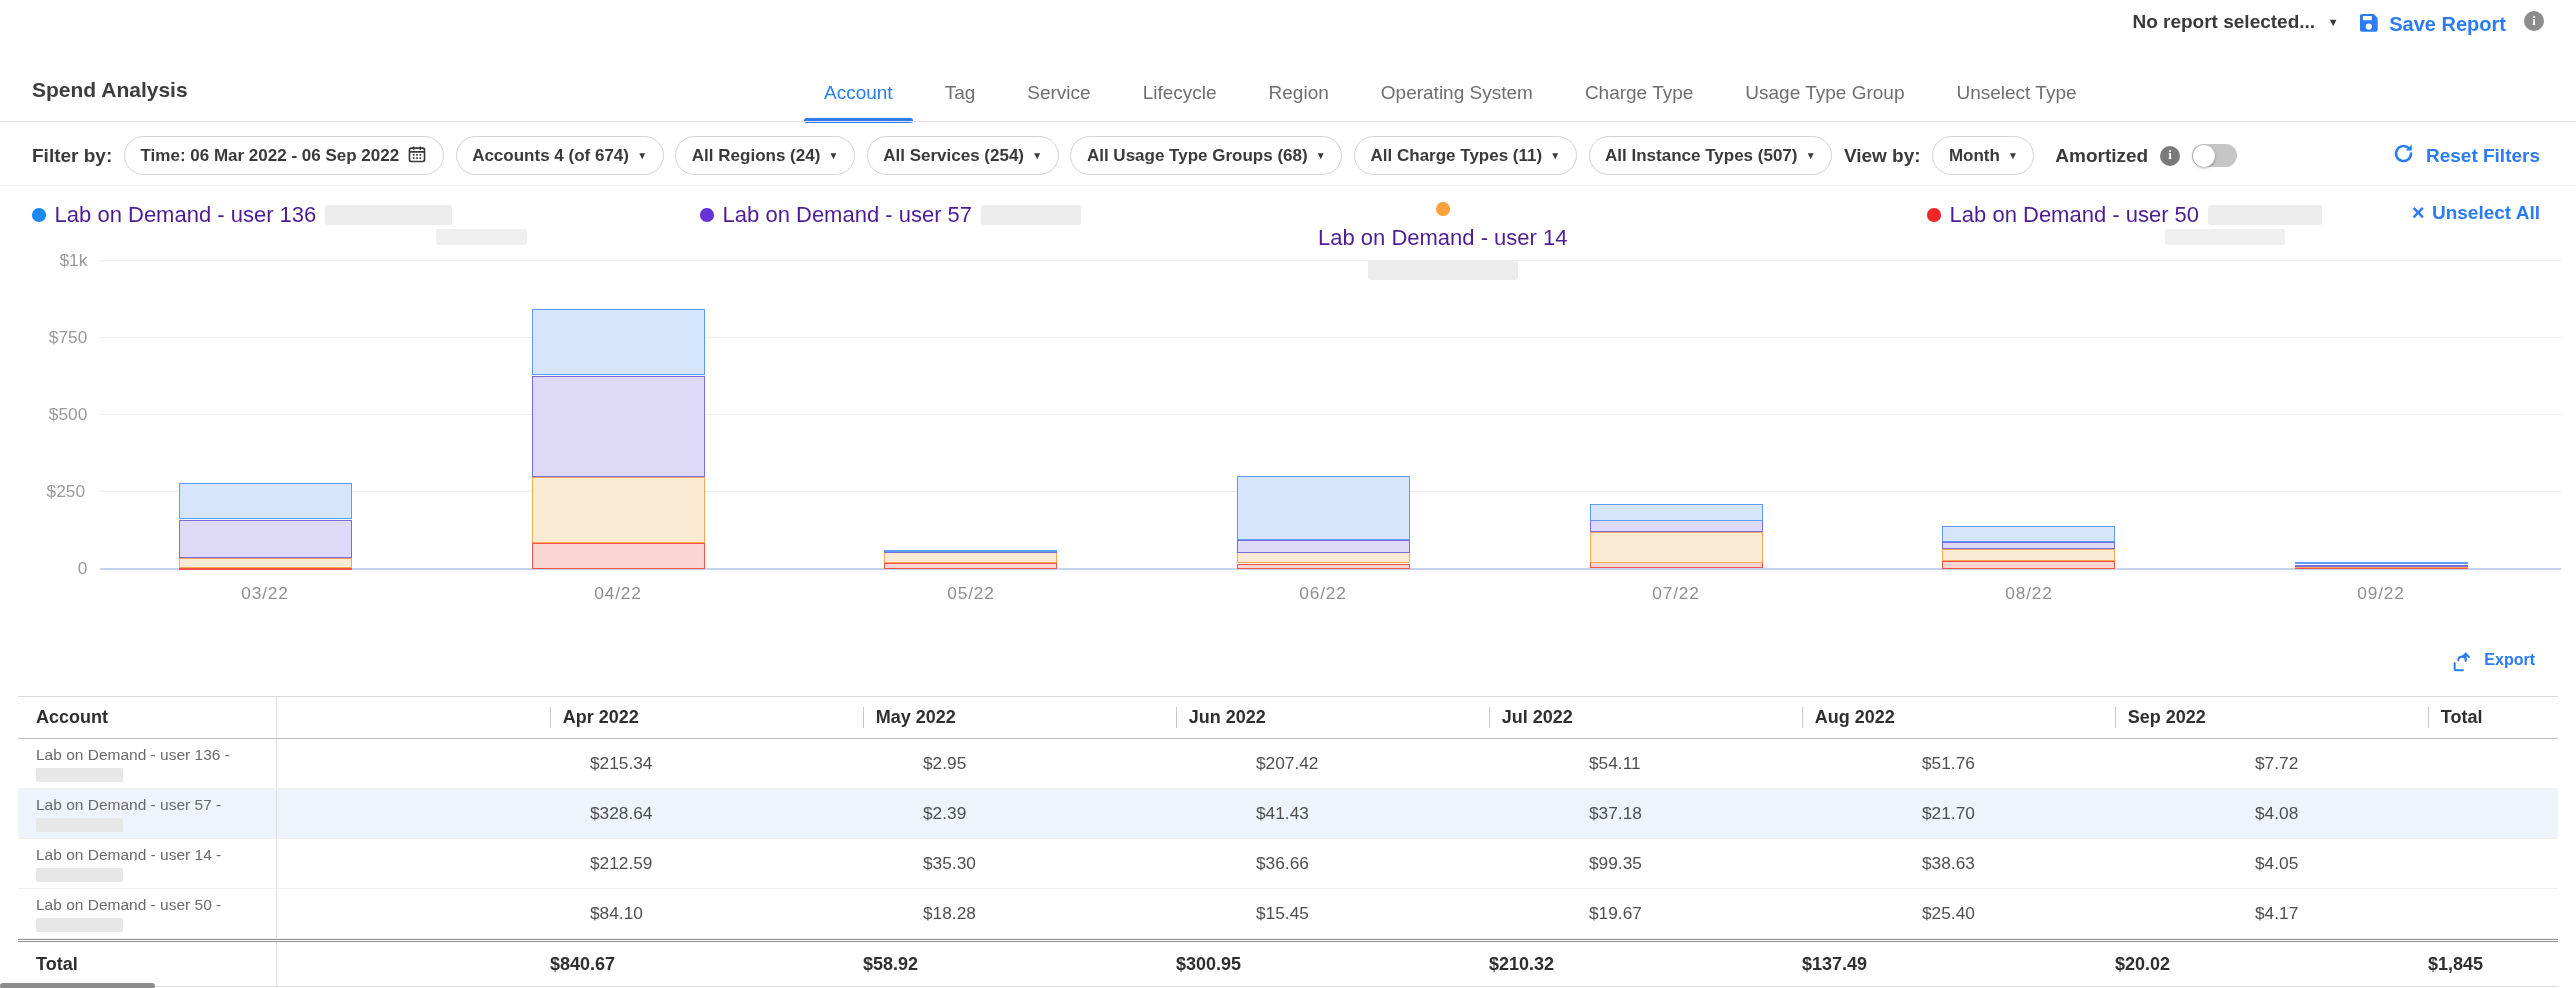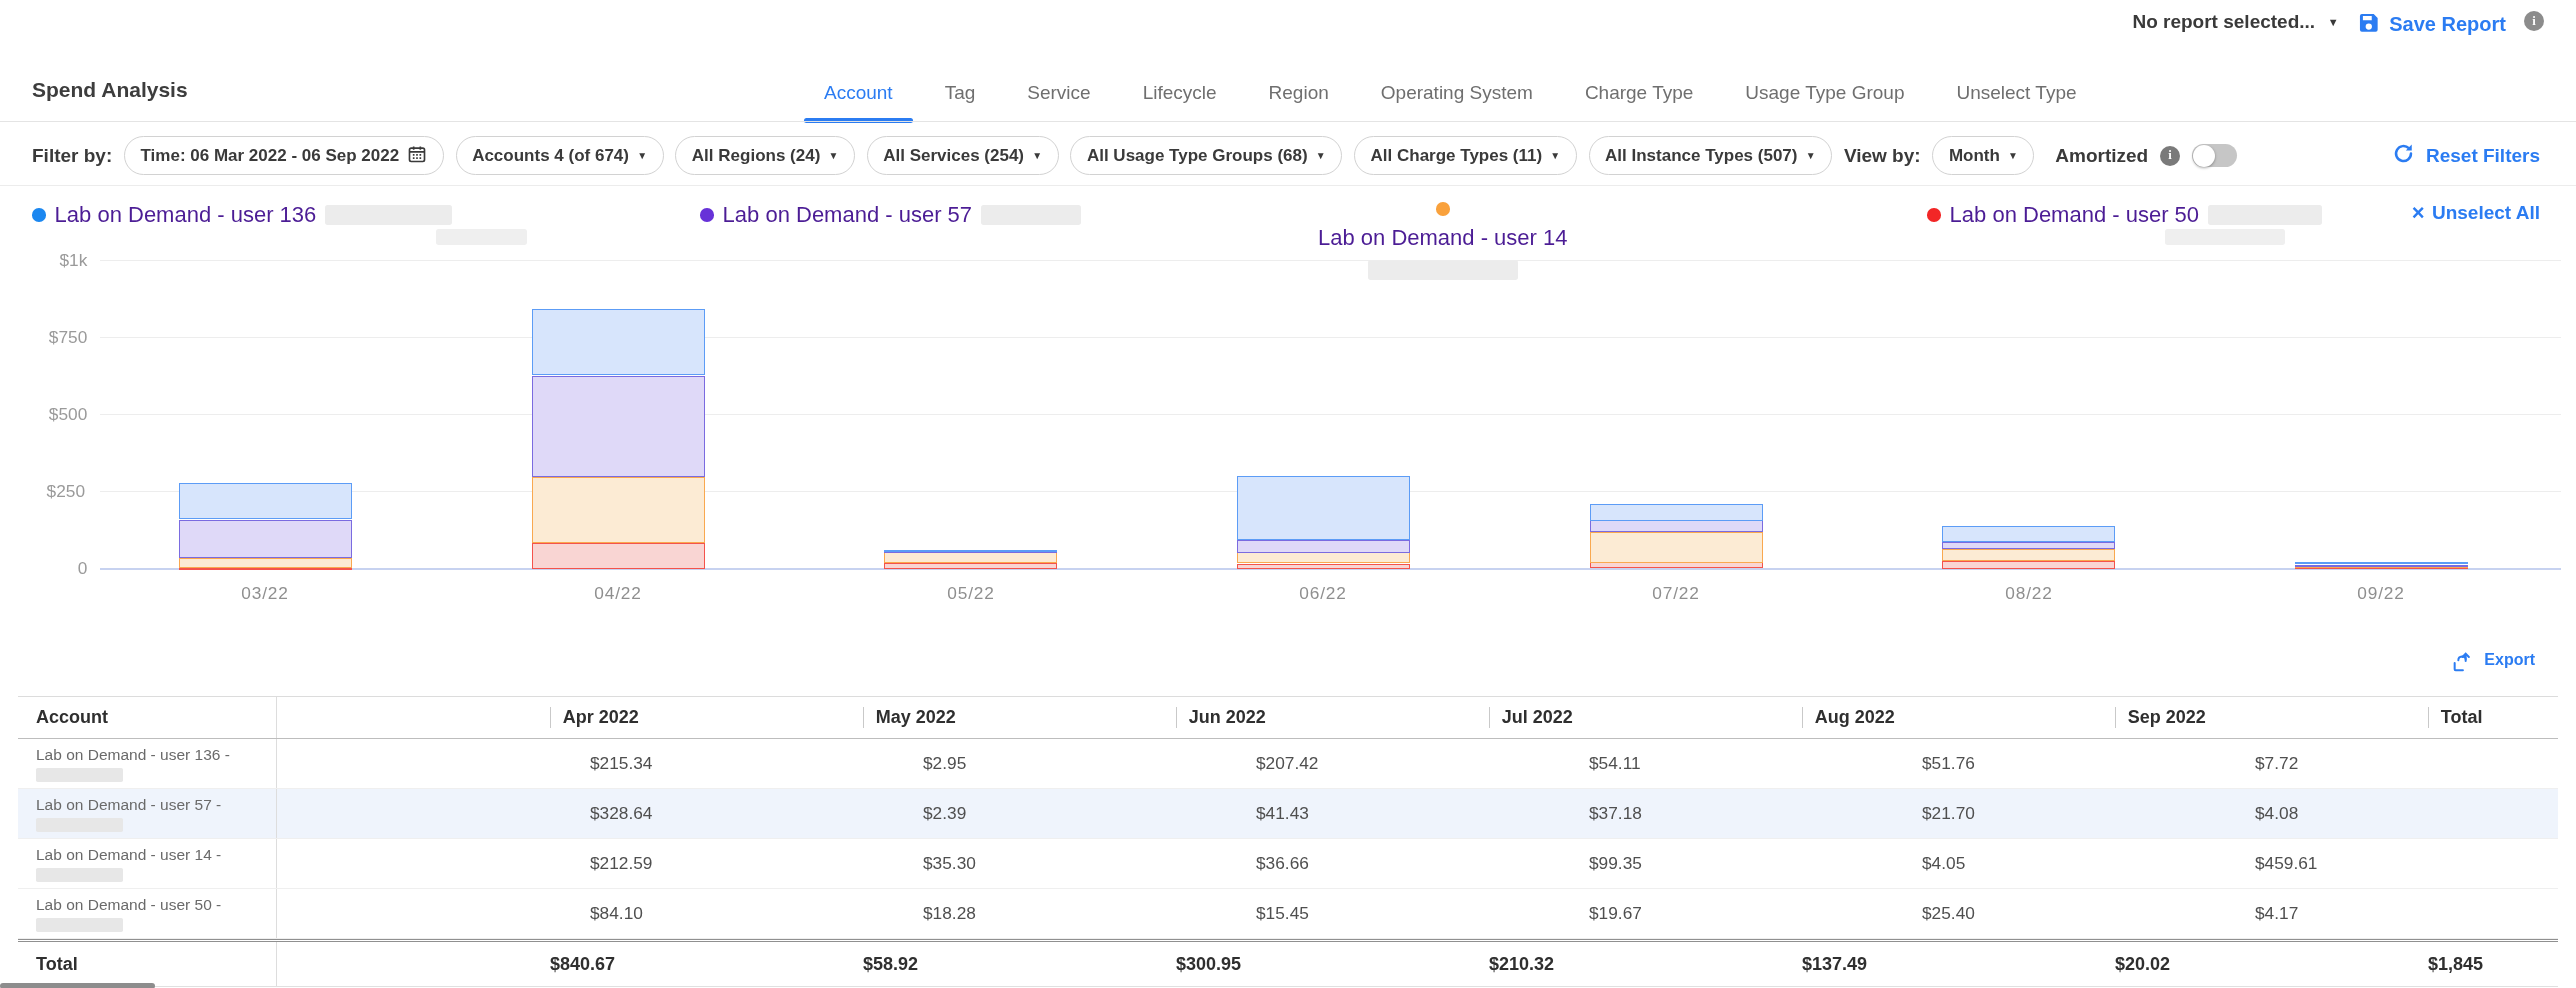--- a/index.html
+++ b/index.html
@@ -333,20 +333,21 @@
       <div class="trow data">
         <div class="cell acct">
           <div class="acct-name">Lab on Demand - user 14 -</div>
           <div class="acct-redact"></div>
         </div>
         <div class="cell spacer"></div>
         <div class="cell val">$212.59</div>
         <div class="cell val">$35.30</div>
         <div class="cell val">$36.66</div>
         <div class="cell val">$99.35</div>
+        <div class="cell val">$38.63</div>
         <div class="cell val">$4.05</div>
         <div class="cell val">$459.61</div>
       </div>
       <div class="trow data">
         <div class="cell acct">
           <div class="acct-name">Lab on Demand - user 50 -</div>
           <div class="acct-redact"></div>
         </div>
         <div class="cell spacer"></div>
         <div class="cell val">$84.10</div>

